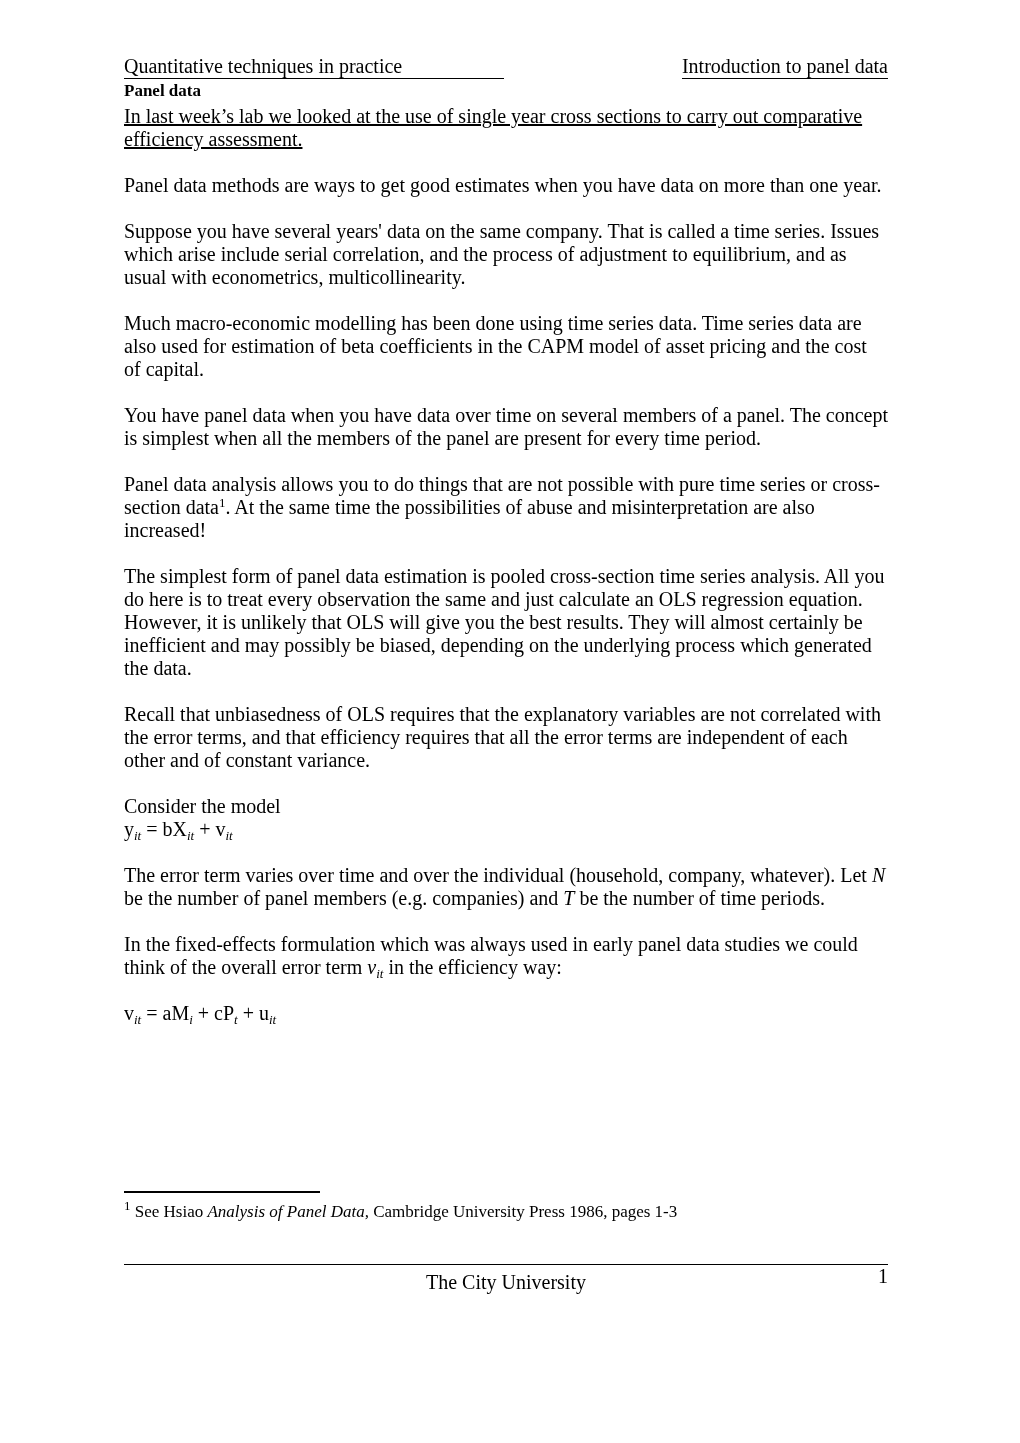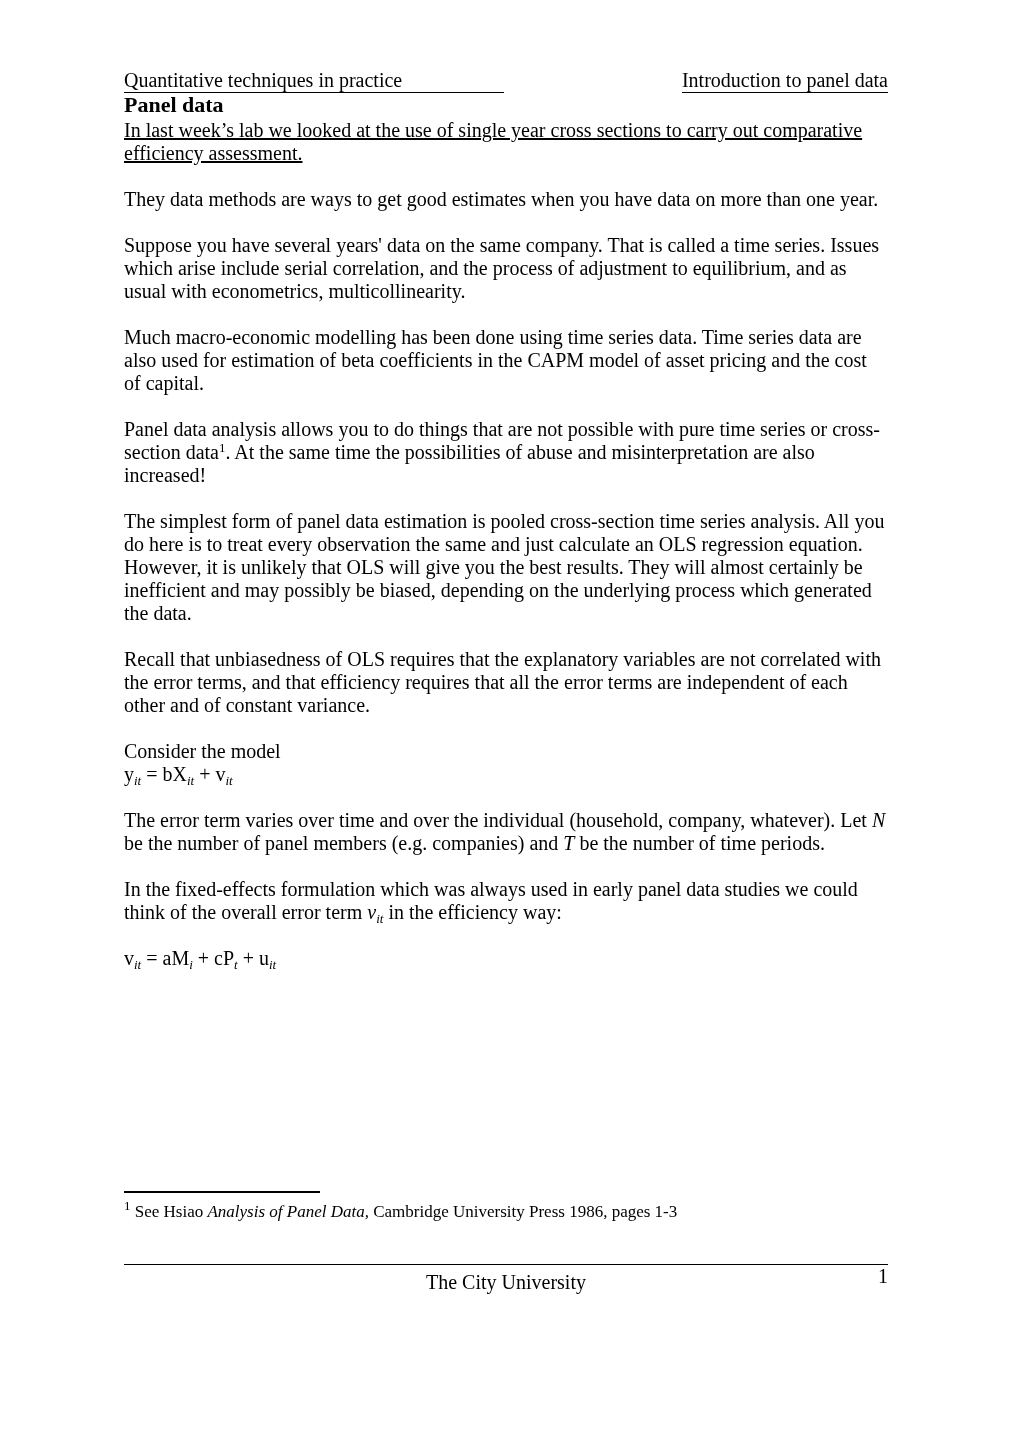--- a/index.html
+++ b/index.html
@@ -5,21 +5,21 @@
   html, body { margin: 0; padding: 0; background: #ffffff; }
   body {
     width: 1020px; height: 1443px;
     font-family: "Liberation Serif", serif;
     color: #000;
   }
   .page {
     position: relative;
     width: 1020px; height: 1340px;
     box-sizing: border-box;
-    padding: 68px 132px 0 124px;
+    padding: 54px 132px 0 124px;
     background: #ffffff;
     overflow: hidden;
   }
   .doc-header {
     display: flex;
     justify-content: space-between;
     font-size: 20px;
     line-height: 24px;
   }
   .doc-header .hleft {
@@ -31,21 +31,21 @@
   }
   .doc-title {
     margin-top: 50px;
     text-align: center;
     font-weight: bold;
     font-size: 22px;
     line-height: 26px;
   }
   .section-heading {
     font-weight: bold;
-    font-size: 22px;
+    font-size: 17px;
     line-height: 24px;
   }
   .para {
     font-size: 20px;
     line-height: 23px;
     margin: 23px 0 0 0;
   }
   .para.first { margin-top: 2px; text-decoration: underline; }
   .para.tight { margin-top: 0; }
   sup.fref, .footnote sup {
@@ -107,26 +107,27 @@
   <div class="doc-header">
     <span class="hleft">Quantitative techniques in practice</span>
     <span class="hright">Introduction to panel data</span>
   </div>
 
 
   <div class="section-heading">Panel data</div>
 
   <p class="para first">In last week’s lab we looked at the use of single year cross sections to carry out comparative efficiency assessment.</p>
 
-  <p class="para">They data methods are ways to get good estimates when you have data on more than one year.</p>
+  <p class="para">Panel data methods are ways to get good estimates when you have data on more than one year.</p>
 
   <p class="para">Suppose you have several years' data on the same company. That is called a time series. Issues which arise include serial correlation, and the process of adjustment to equilibrium, and as usual with econometrics, multicollinearity.</p>
 
   <p class="para">Much macro-economic modelling has been done using time series data.  Time series data are also used for estimation of beta coefficients in the CAPM model of asset pricing and the cost of capital.</p>
 
+  <p class="para">You have panel data when you have data over time on several members of a panel. The concept is simplest when all the members of the panel are present for every time period.</p>
 
   <p class="para"><span>Panel data analysis allows you to do things that are not possible with pure time series or cross-section data</span><sup class="fref">1</sup><span>. At the same time the possibilities of abuse and misinterpretation are also increased!</span></p>
 
   <p class="para">The simplest form of panel data estimation is pooled cross-section time series analysis.  All you do here is to treat every observation the same and just calculate an OLS regression equation. However, it is unlikely that OLS will give you the best results. They will almost certainly be inefficient and may possibly be biased, depending on the underlying process which generated the data.</p>
 
   <p class="para">Recall that unbiasedness of OLS requires that the explanatory variables are not correlated with the error terms, and that efficiency requires that all the error terms are independent of each other and of constant variance.</p>
 
 
   <p class="para">Consider the model</p>
 

